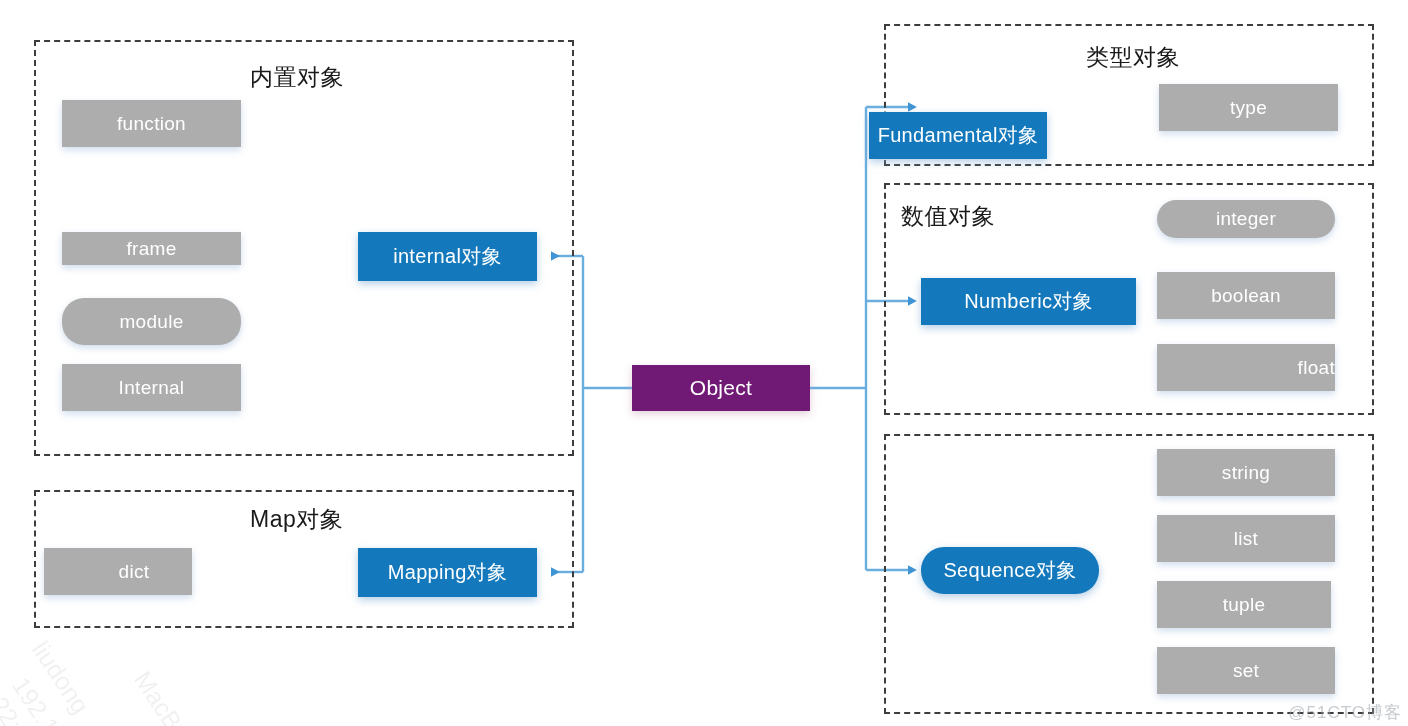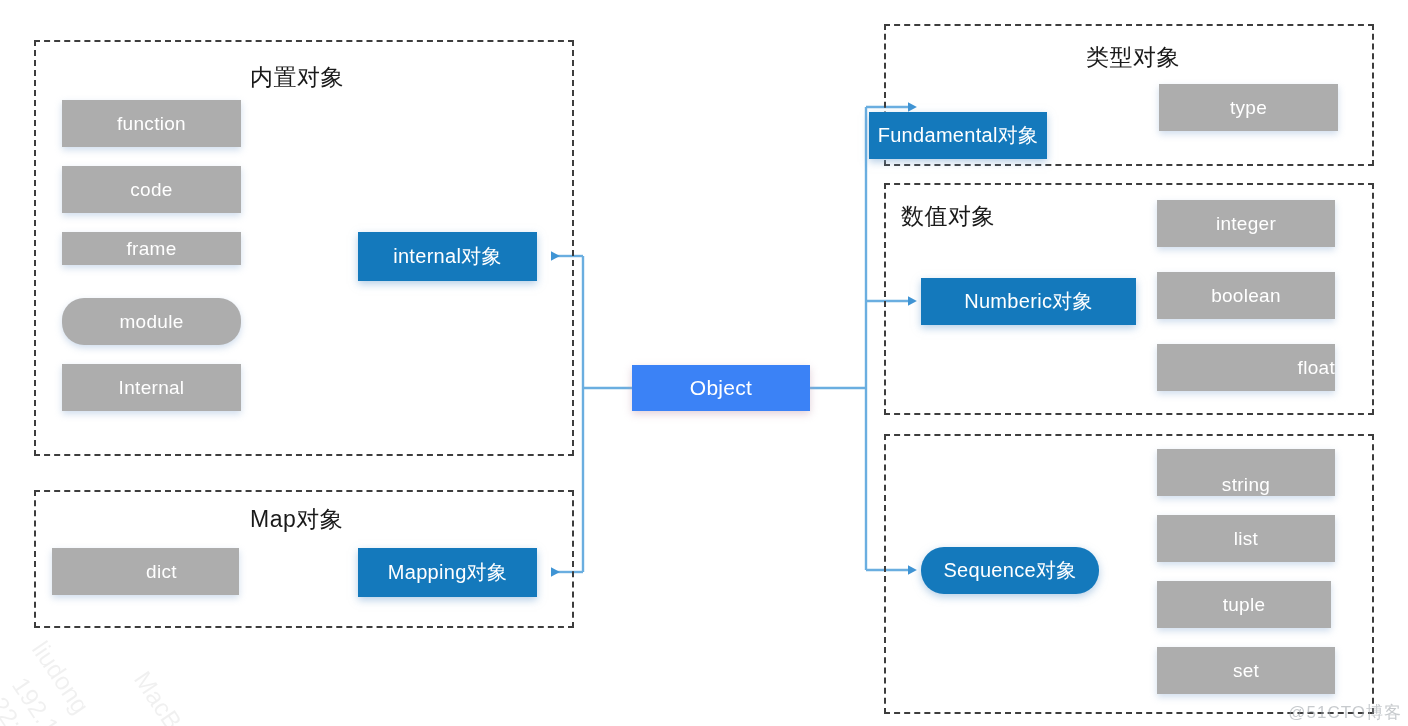--- a/index.html
+++ b/index.html
@@ -39,21 +39,21 @@
     background:#adadad;
     font-size:19px;
     box-shadow:0 3px 7px rgba(150,180,215,.45);
   }
   .node.blue{
     background:#1479bc;
     font-size:20px;
     box-shadow:0 3px 8px rgba(120,165,210,.55);
   }
   .node.red{
-    background:#3b82f6;
+    background:#701a75;
     font-size:21px;
     box-shadow:0 3px 8px rgba(190,150,170,.45);
   }
 
   
   #wires{position:absolute;left:0;top:0;width:1408px;height:726px;pointer-events:none;}
 
   
   .wm{
     position:absolute;
@@ -104,41 +104,38 @@
       <path d="M866,570 L908,570" marker-end="url(#arrR)"></path>
     </g>
   </svg>
 
   <div class="panel" style="left:34px;top:40px;width:540px;height:416px;"></div>
   <div class="panel-title" style="left:250px;top:62px;">内置对象</div>
 
   <div class="node gray" style="left:62px;top:100px;width:179px;height:47px;">
     <span>function</span>
   </div>
-  <div class="node gray" style="left:62px;top:166px;width:179px;height:47px;">
-    <span>code</span>
-  </div>
   <div class="node gray" style="left:62px;top:232px;width:179px;height:33px;">
     <span>frame</span>
   </div>
   <div class="node gray" style="left:62px;top:298px;width:179px;height:47px;border-radius:22px;">
     <span>module</span>
   </div>
   <div class="node gray" style="left:62px;top:364px;width:179px;height:47px;">
     <span>Internal</span>
   </div>
 
   <div class="node blue" style="left:358px;top:232px;width:179px;height:49px;">
     <span>internal对象</span>
   </div>
 
   <div class="panel" style="left:34px;top:490px;width:540px;height:138px;"></div>
   <div class="panel-title" style="left:250px;top:504px;">Map对象</div>
 
-  <div class="node gray" style="left:52px;top:548px;width:187px;height:47px;padding-left:32px;">
+  <div class="node gray" style="left:44px;top:548px;width:148px;height:47px;padding-left:32px;">
     <span>dict</span>
   </div>
   <div class="node blue" style="left:358px;top:548px;width:179px;height:49px;">
     <span>Mapping对象</span>
   </div>
 
   <div class="node red" style="left:632px;top:365px;width:178px;height:46px;">
     <span>Object</span>
   </div>
 
@@ -151,36 +148,36 @@
   <div class="node gray" style="left:1159px;top:84px;width:179px;height:47px;">
     <span>type</span>
   </div>
 
   <div class="panel" style="left:884px;top:183px;width:490px;height:232px;"></div>
   <div class="panel-title" style="left:901px;top:201px;">数值对象</div>
 
   <div class="node blue" style="left:921px;top:278px;width:215px;height:47px;">
     <span>Numberic对象</span>
   </div>
-  <div class="node gray" style="left:1157px;top:200px;width:178px;height:47px;">
+  <div class="node gray" style="left:1157px;top:200px;width:178px;height:38px;border-radius:19px;">
     <span>integer</span>
   </div>
   <div class="node gray" style="left:1157px;top:272px;width:178px;height:47px;">
     <span>boolean</span>
   </div>
   <div class="node gray" style="left:1157px;top:344px;width:178px;height:47px;justify-content:flex-end;">
     <span>float</span>
   </div>
 
   <div class="panel" style="left:884px;top:434px;width:490px;height:280px;"></div>
 
   <div class="node blue" style="left:921px;top:547px;width:178px;height:47px;border-radius:23px;">
     <span>Sequence对象</span>
   </div>
-  <div class="node gray" style="left:1157px;top:449px;width:178px;height:47px;align-items:flex-end;">
+  <div class="node gray" style="left:1157px;top:449px;width:178px;height:47px;">
     <span>string</span>
   </div>
   <div class="node gray" style="left:1157px;top:515px;width:178px;height:47px;">
     <span>list</span>
   </div>
   <div class="node gray" style="left:1157px;top:581px;width:174px;height:47px;">
     <span>tuple</span>
   </div>
   <div class="node gray" style="left:1157px;top:647px;width:178px;height:47px;">
     <span>set</span>

